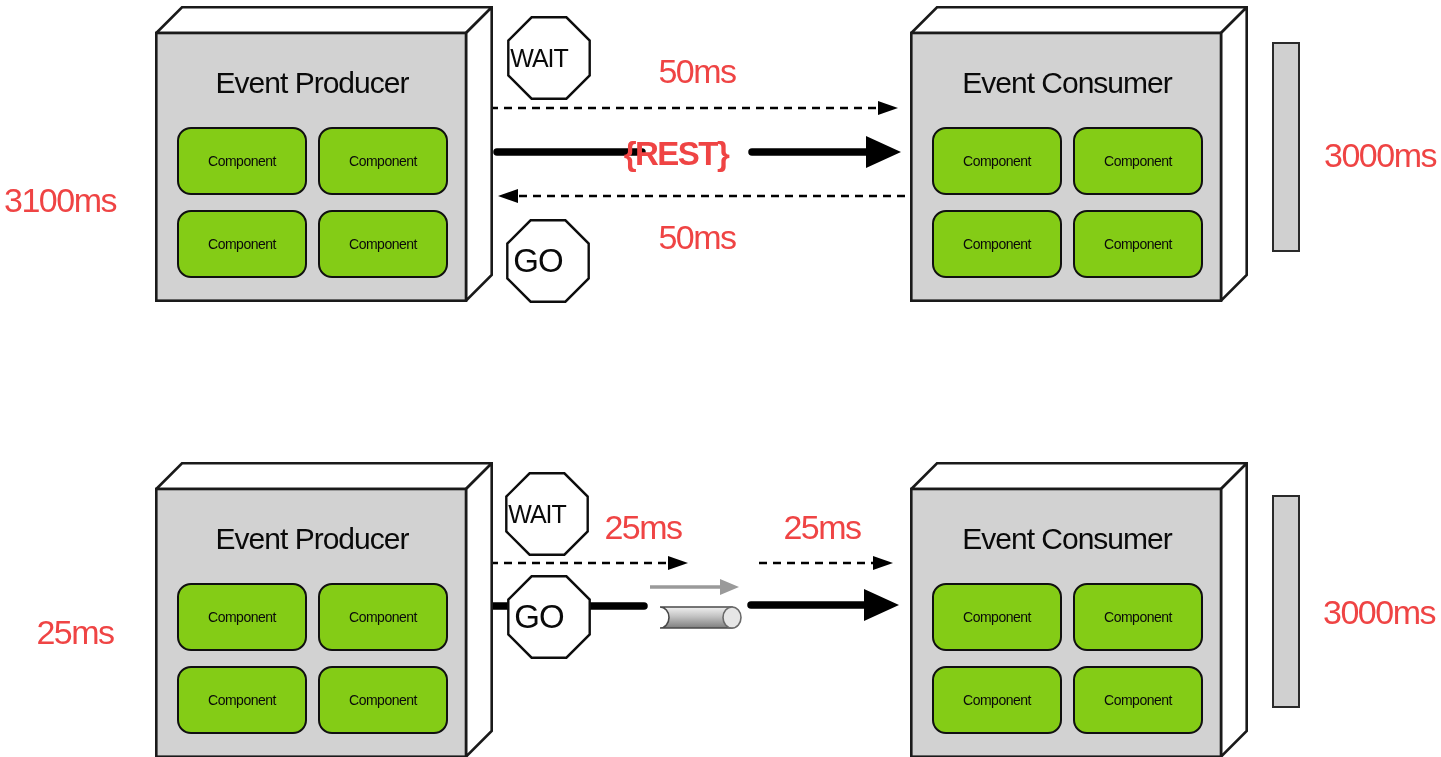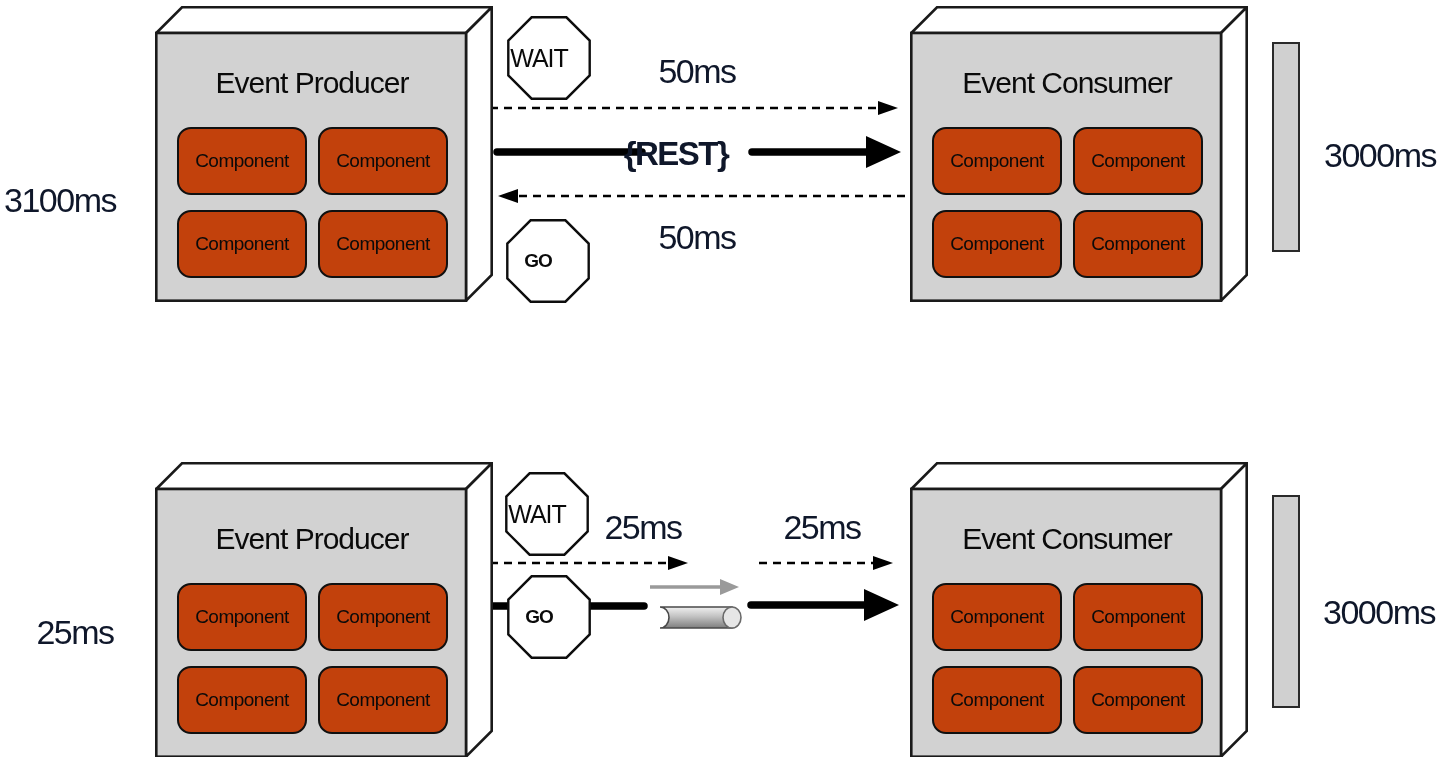--- a/index.html
+++ b/index.html
@@ -10,44 +10,44 @@
     overflow:hidden;
   }
   
   .box3d { position:absolute; width:338px; height:296px;border-radius:11px; }
   .box3d svg { position:absolute; left:0; top:0; }
   .box-title {
     position:absolute; left:1px; top:58px; width:312px; text-align:center;
     font-size:30px; line-height:38px; font-weight:500; letter-spacing:-1px;
   }
   .comp {
-    position:absolute; width:130px; height:68px; background:#c2410c;
+    position:absolute; width:130px; height:68px; background:#84cc16;
     border:2.4px solid #101010; border-radius:14px;
     display:flex; align-items:center; justify-content:center;
-    font-size:19px; letter-spacing:-0.5px;
+    font-size:14px; letter-spacing:-0.5px;
   }
   .c1 { left:22px;  top:121px; }
   .c2 { left:163px; top:121px; }
   .c3 { left:22px;  top:204px; }
   .c4 { left:163px; top:204px; }
   
   .lbl {
     position:absolute; text-align:center; font-size:34px; line-height:42px;
-    letter-spacing:-1.5px; color:#0f172a; white-space:nowrap;
+    letter-spacing:-1.5px; color:#ef4444; white-space:nowrap;
   }
   .lbl.bold { font-weight:bold; font-size:33px; }
   
   .sign { position:absolute; width:64px; height:84px; }
   .sign svg { position:absolute; left:0; top:0; }
   .sign span {
     position:absolute; left:0; top:0; width:100%; height:100%;
     display:flex; align-items:center; justify-content:center;
     font-size:25px; font-weight:500; letter-spacing:-1px;
   }
-  .sign.go span { font-size:19px;font-weight:bold; }
+  .sign.go span { font-size:33px; }
   
   .vbar {
     position:absolute; width:28px; background:#d0d0d0; border:2px solid #2a2a2a;
   }
   
   #arrow-layer { position:absolute; left:0; top:0; z-index:1; }
   .box3d, .sign, .lbl, .vbar { z-index:2; }
 </style>
 </head>
 <body>

